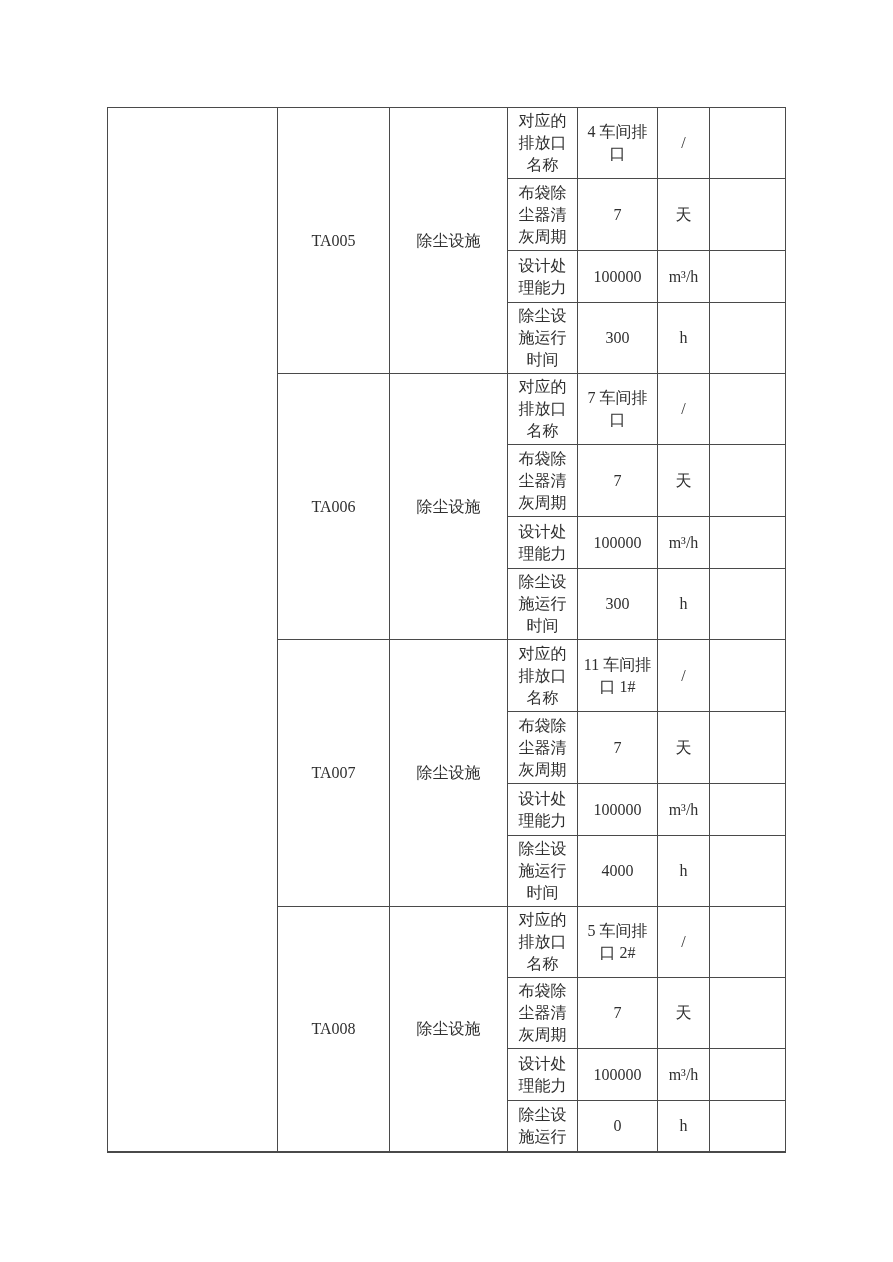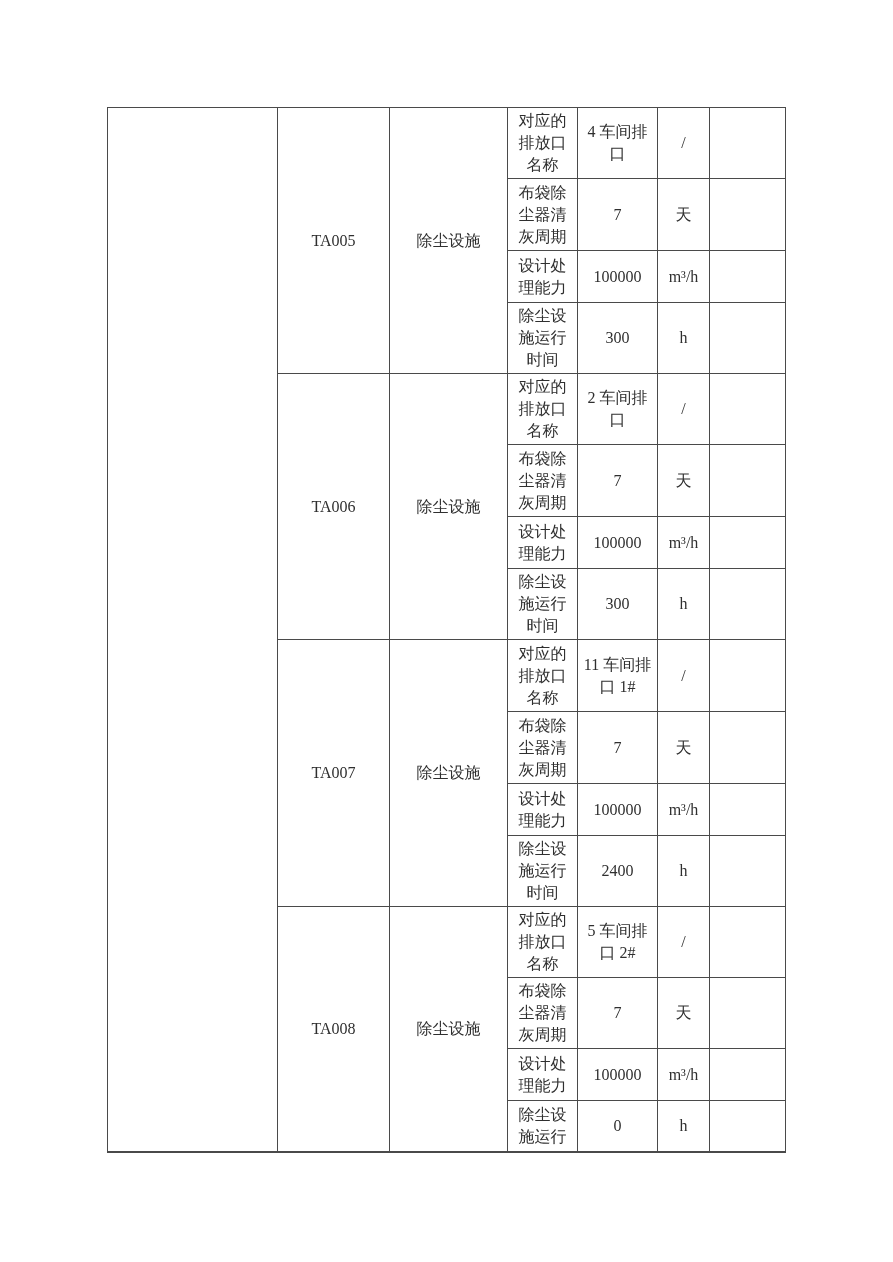--- a/index.html
+++ b/index.html
@@ -78,21 +78,21 @@
       <td>h</td>
       <td></td>
     </tr>
 
     <tr class="h71">
       <td rowspan="4">TA006</td>
       <td rowspan="4">除尘设施</td>
       <td>对应的
 排放口
 名称</td>
-      <td>2 车间排
+      <td>7 车间排
 口</td>
       <td>/</td>
       <td></td>
     </tr>
     <tr class="h72">
       <td>布袋除
 尘器清
 灰周期</td>
       <td>7</td>
       <td>天</td>
@@ -137,21 +137,21 @@
       <td>设计处
 理能力</td>
       <td>100000</td>
       <td>m³/h</td>
       <td></td>
     </tr>
     <tr class="h71">
       <td>除尘设
 施运行
 时间</td>
-      <td>2400</td>
+      <td>4000</td>
       <td>h</td>
       <td></td>
     </tr>
 
     <tr class="h71">
       <td rowspan="4">TA008</td>
       <td rowspan="4">除尘设施</td>
       <td>对应的
 排放口
 名称</td>

